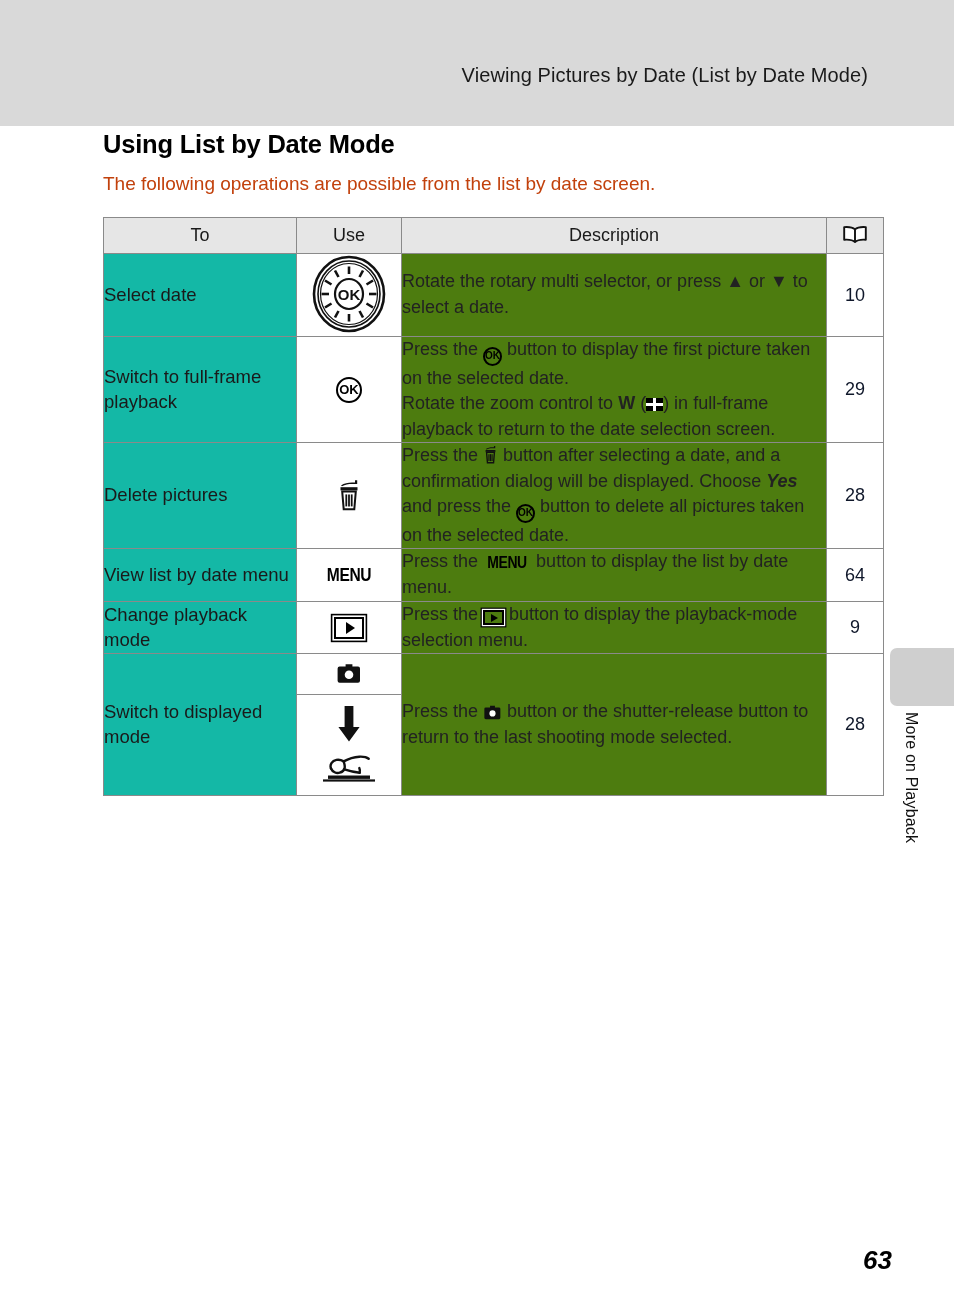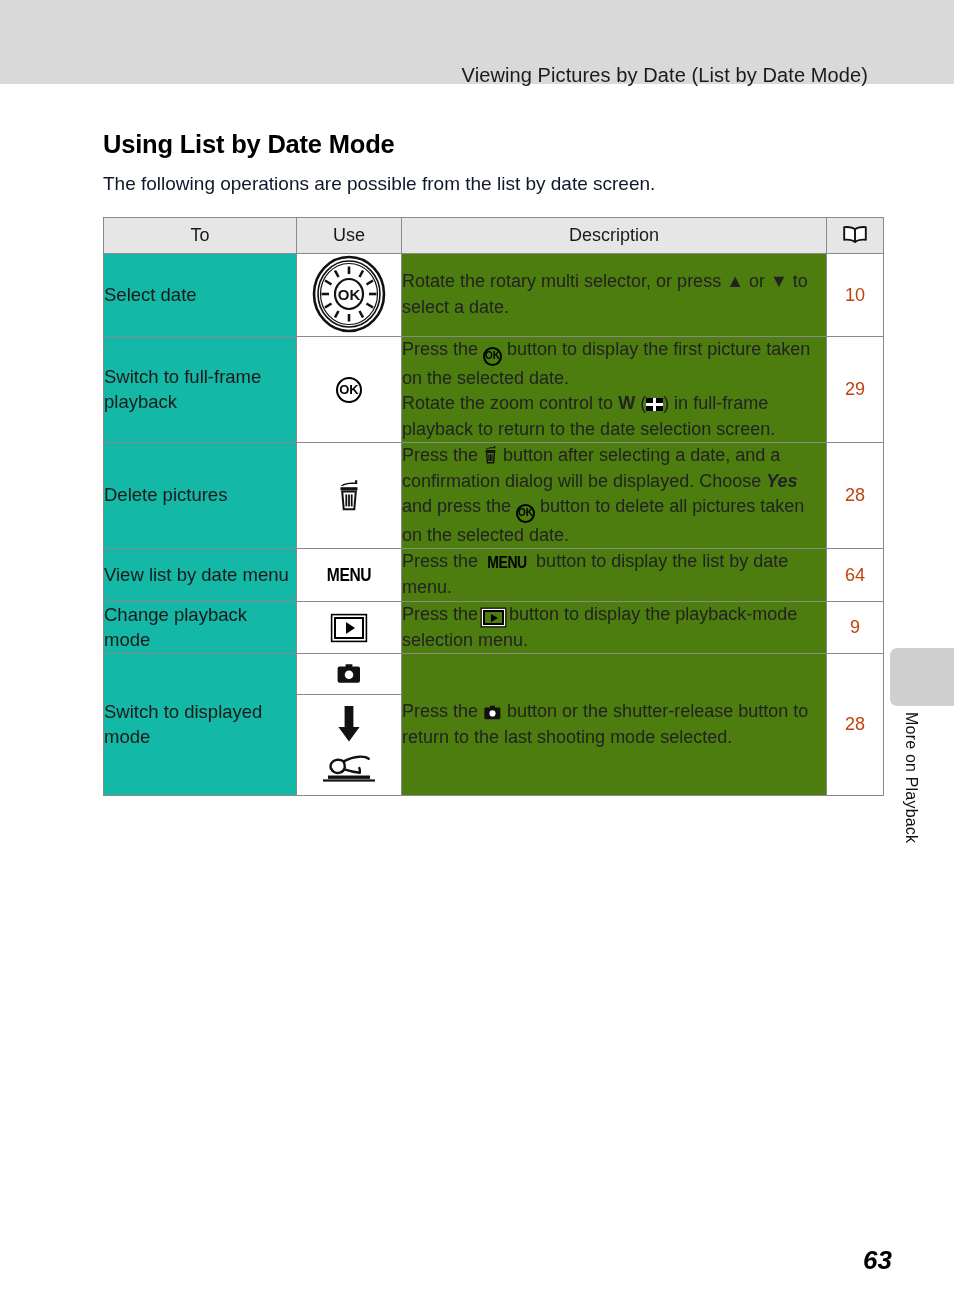--- a/index.html
+++ b/index.html
@@ -14,21 +14,21 @@
     font-family: "Liberation Sans", sans-serif;
     color: #1a1a1a;
     overflow: hidden;
   }
 
   
   .page-header {
     position: absolute;
     top: 0; left: 0;
     width: 954px;
-    height: 84px;
+    height: 126px;
     background: #d9d9d9;
   }
   .page-header-title {
     position: absolute;
     right: 86px;
     top: 64px;
     font-size: 20px;
     color: #1a1a1a;
     white-space: nowrap;
     letter-spacing: 0.1px;
@@ -45,21 +45,21 @@
   .section-title {
     font-size: 25.5px;
     font-weight: bold;
     margin: 20px 0 0 0;
     letter-spacing: -0.2px;
     color: #000;
   }
   .section-intro {
     font-size: 19px;
     margin: 14px 0 0 0;
-    color: #0f172a;
+    color: #c2410c;
   }
 
   
   table.ops {
     border-collapse: collapse;
     width: 780px;
     margin-top: 22px;
     table-layout: fixed;
   }
   table.ops th, table.ops td {
@@ -96,21 +96,21 @@
     background: #4d7c0f;
     font-size: 18px;
     line-height: 1.42;
     padding: 9px 10px 9px 10px;
     color: #222;
   }
   td.cell-ref {
     background: #ffffff;
     text-align: center;
     font-size: 18px;
-    color: #c2410c;
+    color: #0f172a;
   }
   .bold { font-weight: bold; font-style: italic; }
 
   
   .use-split { padding: 0 !important; }
   .use-split-top {
     border-bottom: 1.4px solid #8a8a8a;
     height: 40px;
     display: flex;
     align-items: center;

